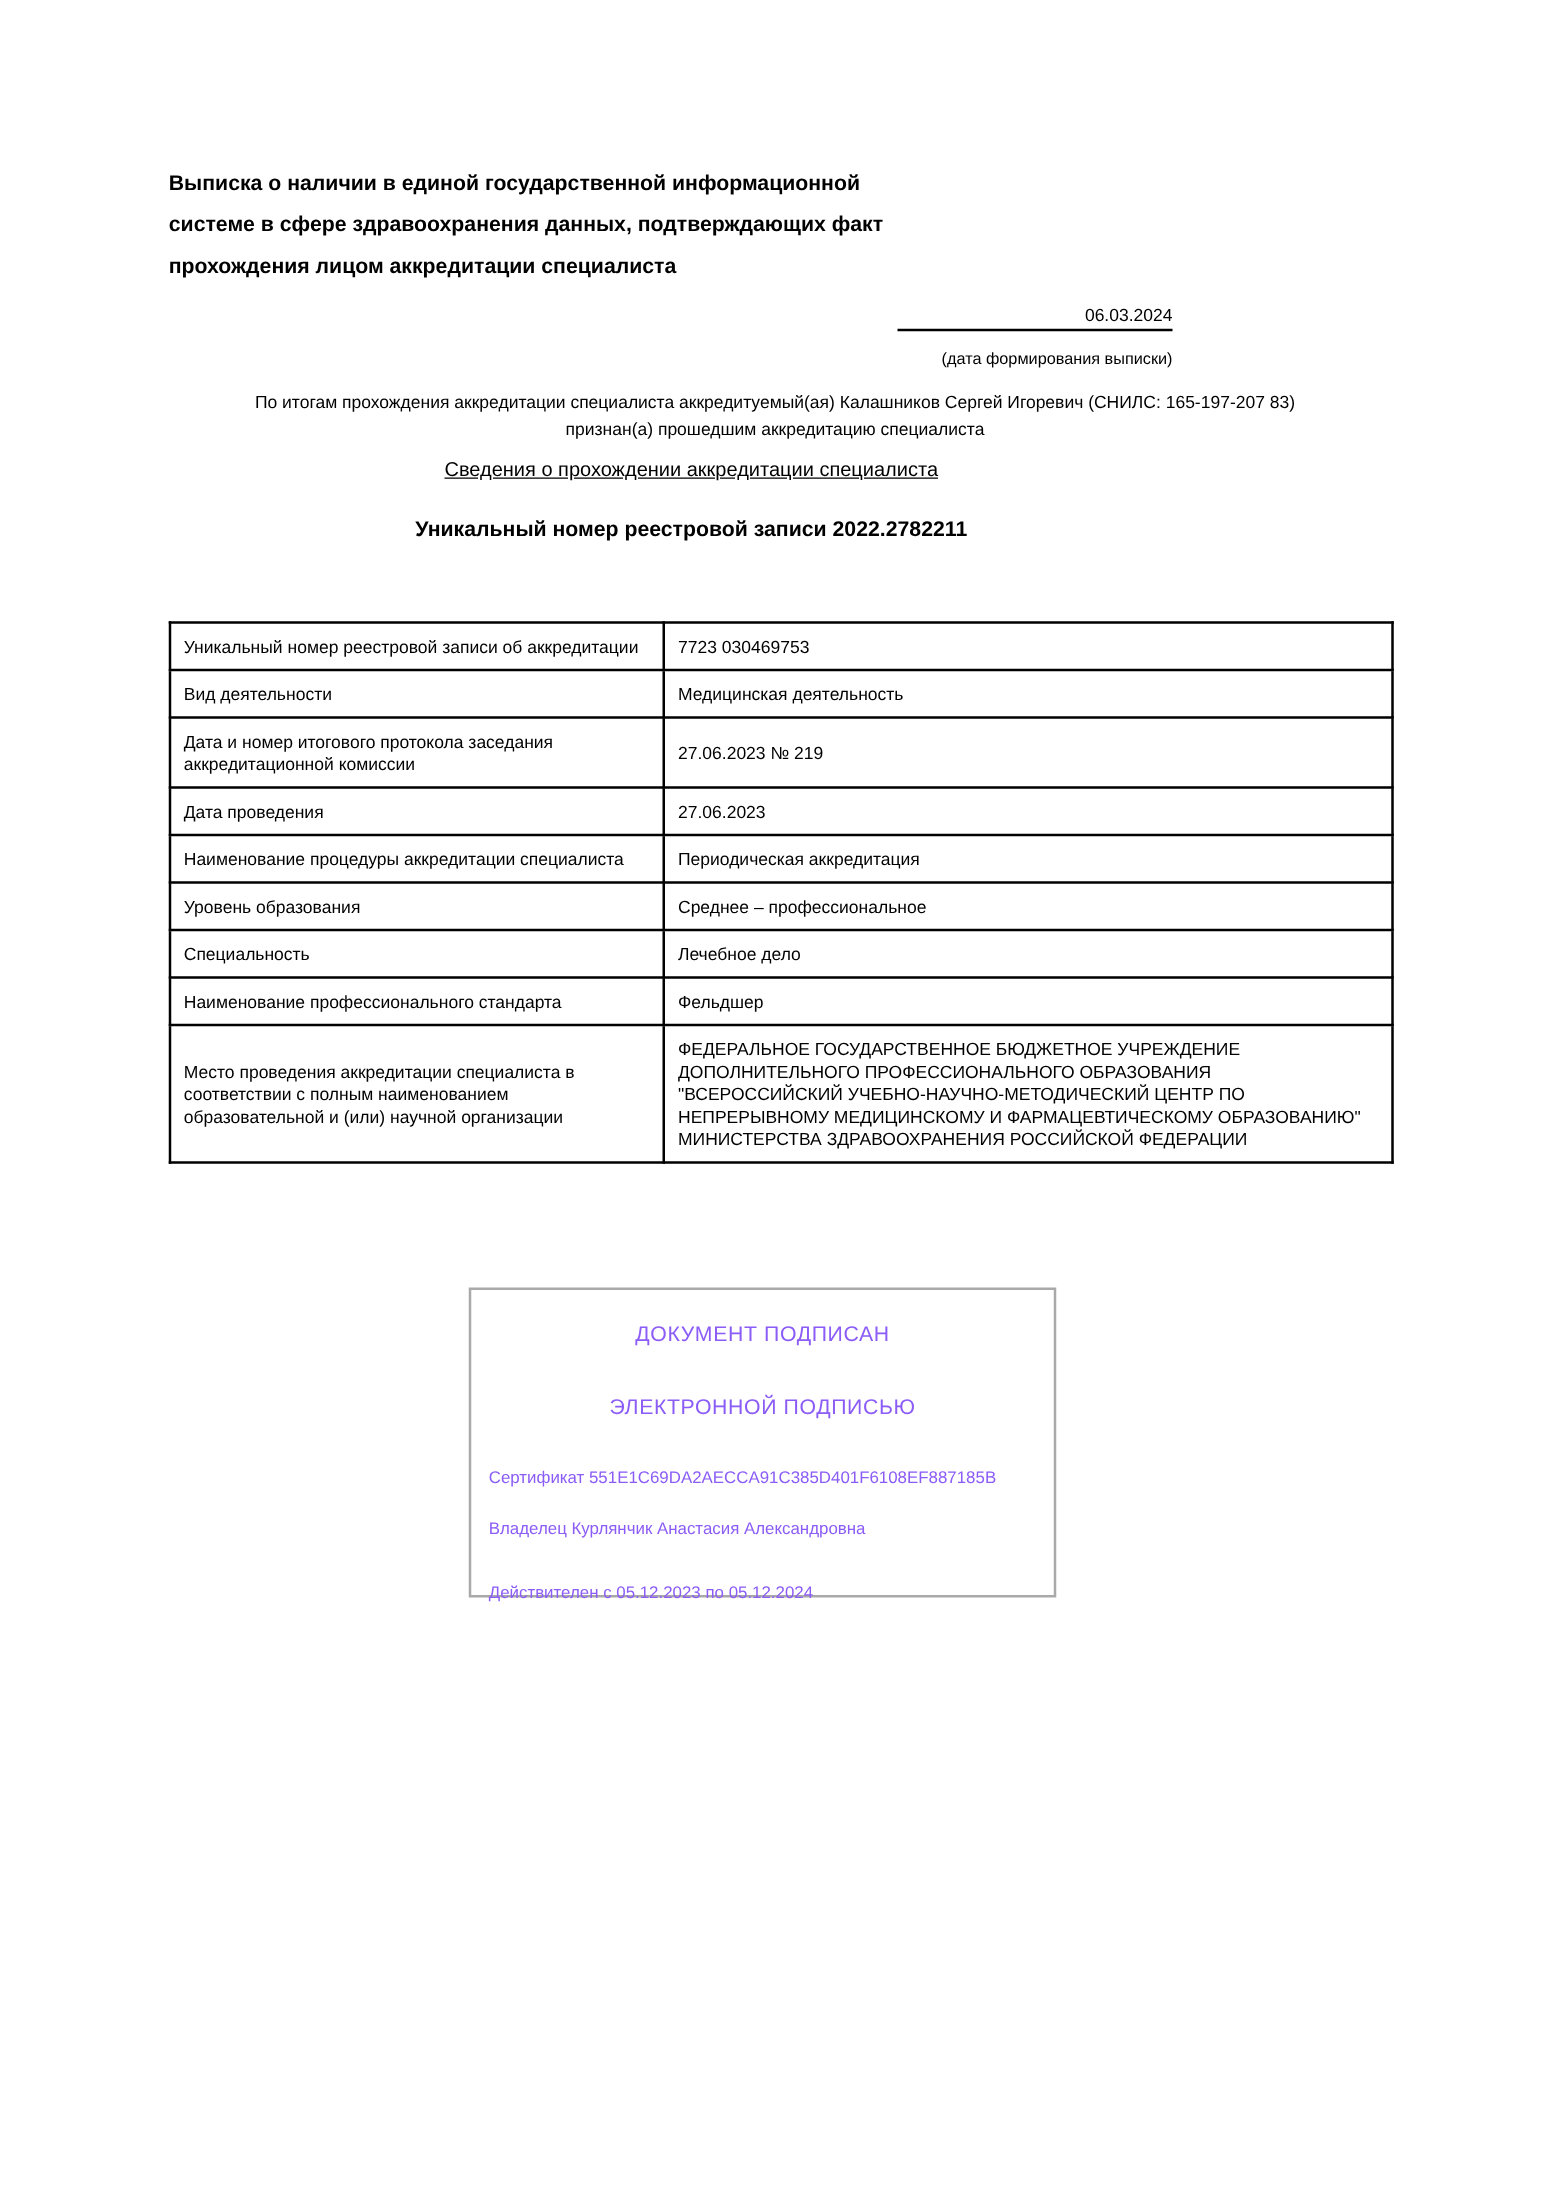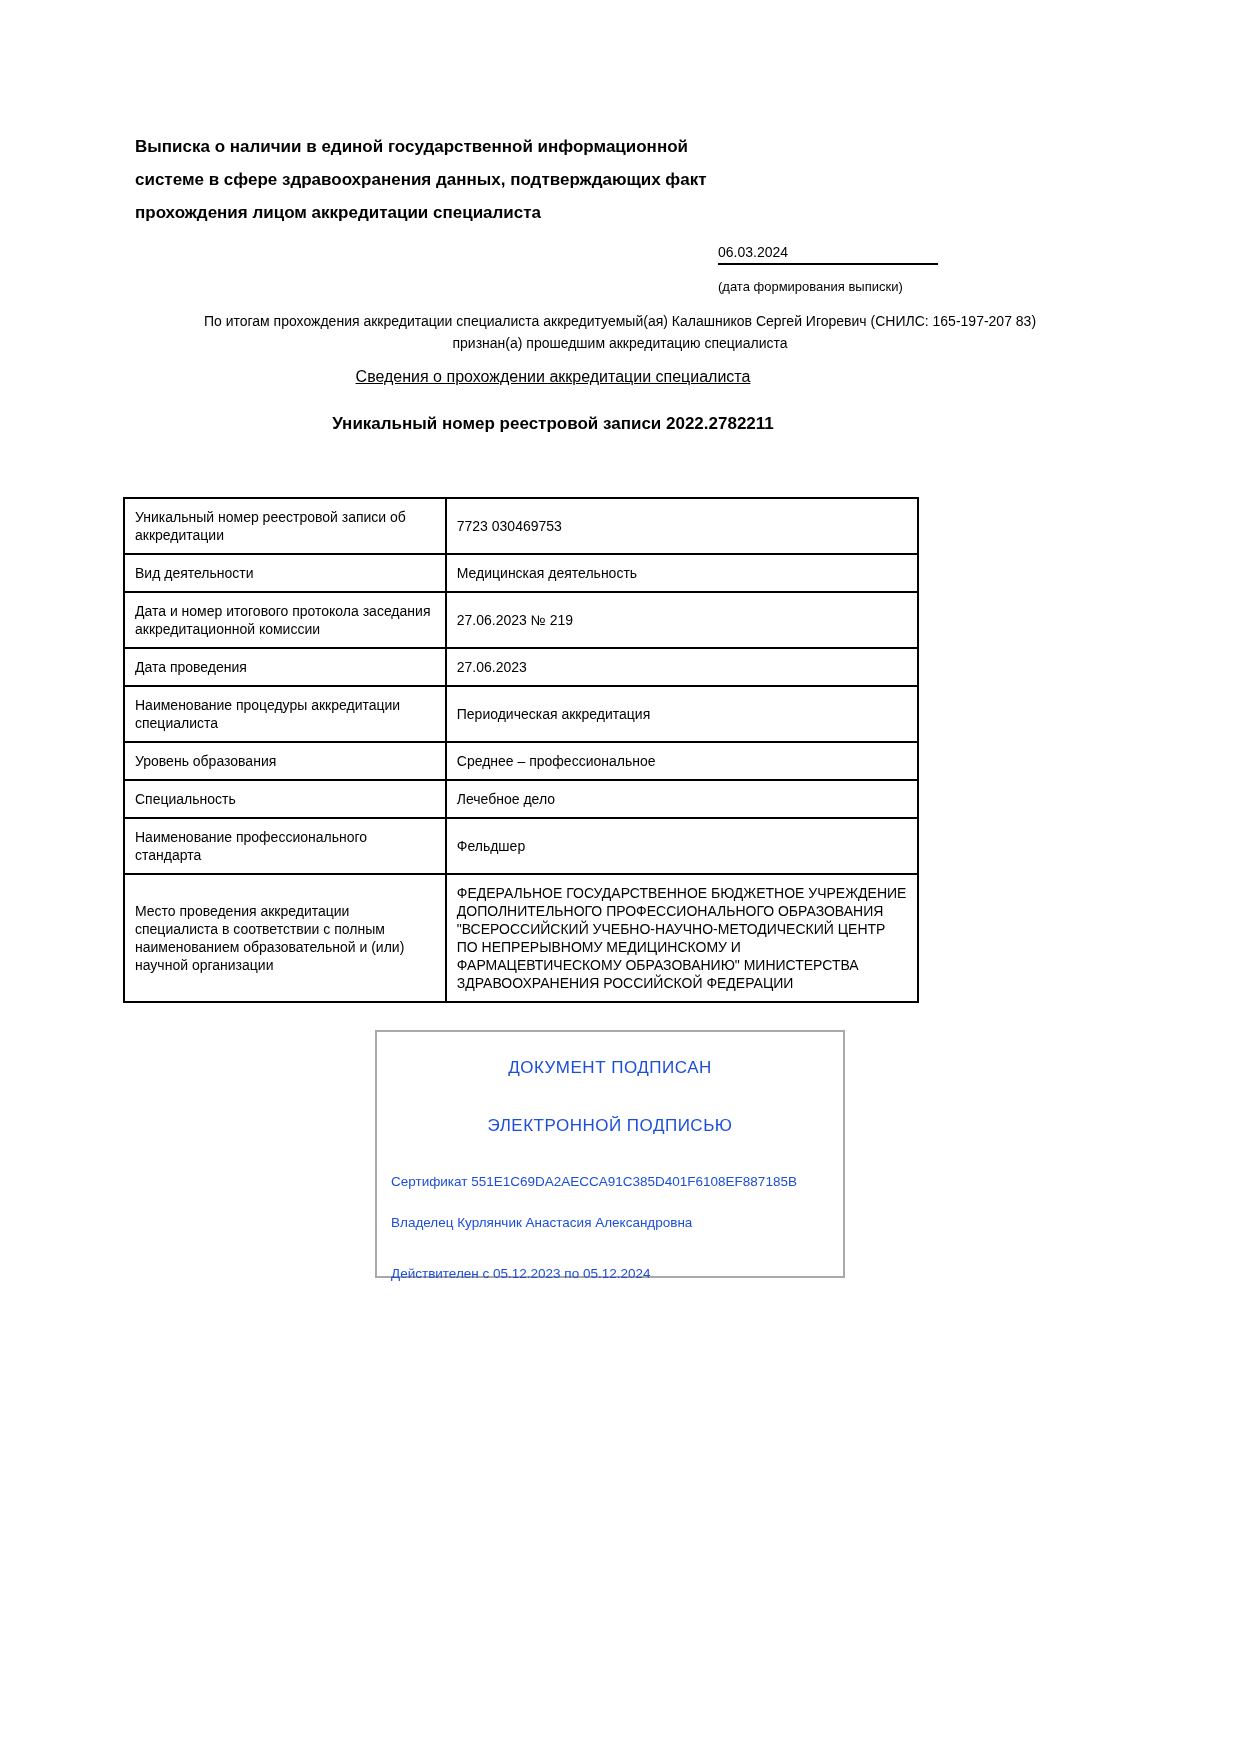--- a/index.html
+++ b/index.html
@@ -10,57 +10,57 @@
     font-family: "Liberation Sans", sans-serif;
     position: relative;
   }
   .page { position: relative; width: 1240px; height: 1755px; overflow: hidden; }
 
   .title {
     position: absolute; top: 130px; left: 135px; width: 836px;
     font-weight: bold; font-size: 17px; line-height: 33px;
   }
 
-  .date-block { position: absolute; top: 244px; left: 718px; width: 220px; text-align: left; }
+  .date-block { position: absolute; top: 244px; left: 718px; width: 220px; text-align: right; }
   .date-value { font-size: 14px; padding-bottom: 3px; border-bottom: 2px solid #000; }
   .date-caption { font-size: 13px; padding-top: 14px; }
 
   .intro {
     position: absolute; top: 310px; left: 120px; width: 1000px;
     text-align: center; font-size: 14px; line-height: 22px;
   }
 
   .section-heading {
     position: absolute; top: 368px; left: 135px; width: 836px;
     text-align: center; font-size: 16px; text-decoration: underline;
   }
 
   .record-heading {
     position: absolute; top: 414px; left: 135px; width: 836px;
     text-align: center; font-size: 17px; font-weight: bold;
   }
 
   table.acc-table {
-    position: absolute; top: 497px; left: 123px; width: 796px;
+    position: absolute; top: 497px; left: 135px; width: 980px;
     border-collapse: collapse; table-layout: fixed;
     font-size: 14px; line-height: 18px;
   }
   table.acc-table td {
     border: 2px solid #000;
     padding: 9px 10px;
     vertical-align: middle;
     word-wrap: break-word;
   }
   td.col-label { width: 40%; }
   td.col-value { width: 60%; }
 
   .sig-box {
     position: absolute; top: 1030px; left: 375px; width: 470px; height: 248px;
     border: 2px solid #a9a9a9;
-    color: #1d4ed8;
+    color: #8b5cf6;
     box-sizing: border-box;
   }
   .sig-head { text-align: center; font-size: 17px; letter-spacing: 0.5px; margin-top: 26px; }
   .sig-head + .sig-head { margin-top: 38px; }
   .sig-detail { font-size: 13.5px; margin: 0 0 0 14px; }
   .sig-cert { margin-top: 38px; }
   .sig-owner { margin-top: 26px; }
   .sig-valid { margin-top: 36px; }
 </style>
 </head>

